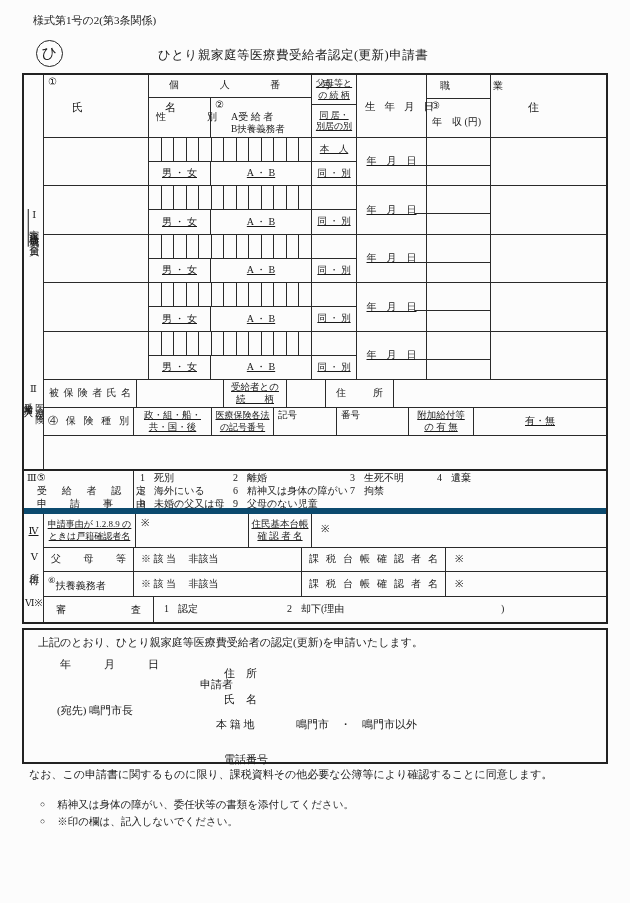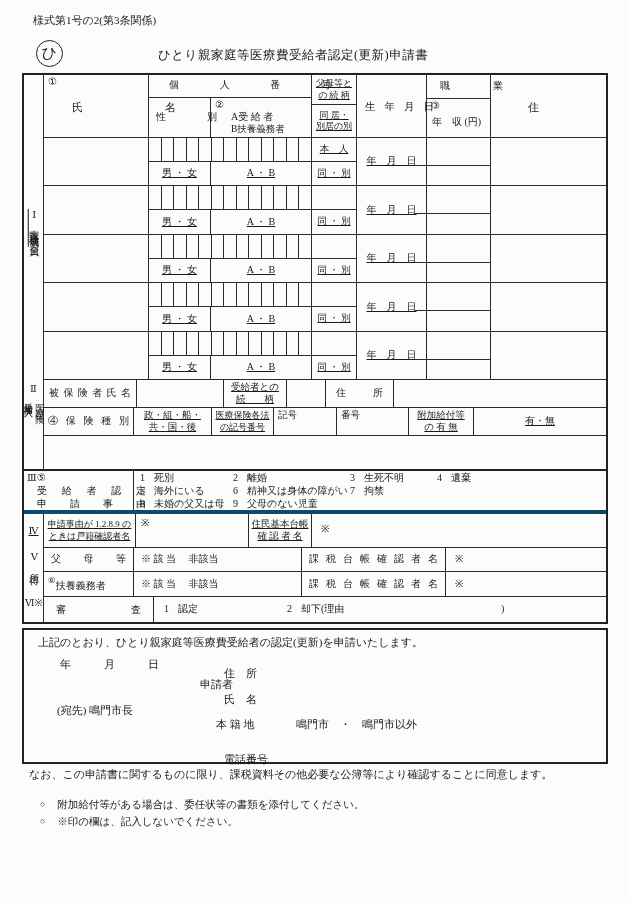--- a/index.html
+++ b/index.html
@@ -249,21 +249,21 @@
       <div class="cell br ctr pre f9" style="left:168px;width:62px;height:100%">医療保険各法
 の記号番号</div>
       <div class="cell br f95" style="left:230px;width:63px;height:100%;padding:2px 0 0 4px">記号</div>
       <div class="cell br f95" style="left:293px;width:72px;height:100%;padding:2px 18px 0 4px">番号</div>
       <div class="cell br ctr pre f95" style="left:365px;width:65px;height:100%">附加給付等
 の 有 無</div>
       <div class="cell ctr f10" style="left:430px;right:0;height:100%">有・無</div>
     </div>
 
 
-    <div class="cell" style="left:0;top:394px;right:0;height:45px;border-top:2px solid #222;border-bottom:4px solid #0c4a6e">
+    <div class="cell" style="left:0;top:394px;right:0;height:45px;border-top:2px solid #222;border-bottom:6px solid #0c4a6e">
       <div class="cell br" style="left:0;width:110px;height:100%">
         <div class="abs f10" style="top:1px;left:3px">Ⅲ⑤</div>
         <div class="jfy abs f10" style="top:14px;left:13px;right:13px">受 給 者 認 定</div>
         <div class="jfy abs f10" style="top:27px;left:13px;right:13px">申 請 事 由</div>
       </div>
       <div class="cell" style="left:110px;right:0;height:100%">
         <div class="s3line" style="top:1px">
           <span class="i1"><span class="num">1</span><span>死別</span></span>
           <span class="i2"><span class="num">2</span><span>離婚</span></span>
           <span class="i3"><span class="num">3</span><span>生死不明</span></span>
@@ -337,20 +337,20 @@
     <div class="abs f11" style="left:33px;top:73px">(宛先) 鳴門市長</div>
     <div class="abs f11" style="left:192px;top:87px">本 籍 地</div>
     <div class="abs f11" style="left:272px;top:87px">鳴門市　・　鳴門市以外</div>
     <div class="abs f11" style="left:200px;top:122px">電話番号</div>
   </div>
 
   <div class="abs f11" style="left:29px;top:767px">なお、この申請書に関するものに限り、課税資料その他必要な公簿等により確認することに同意します。</div>
 
   <div class="abs" style="left:40px;top:794px">
     <span class="f8" style="vertical-align:1px">○</span>
-    <span class="f105" style="margin-left:8px;font-size:10.5px">附加給付等がある場合は、委任状等の書類を添付してください。</span>
+    <span class="f105" style="margin-left:8px;font-size:10.5px">精神又は身体の障がい、委任状等の書類を添付してください。</span>
   </div>
   <div class="abs" style="left:40px;top:811px">
     <span class="f8" style="vertical-align:1px">○</span>
     <span style="margin-left:8px;font-size:10.5px">※印の欄は、記入しないでください。</span>
   </div>
 
 </div>
 
 </body></html>

